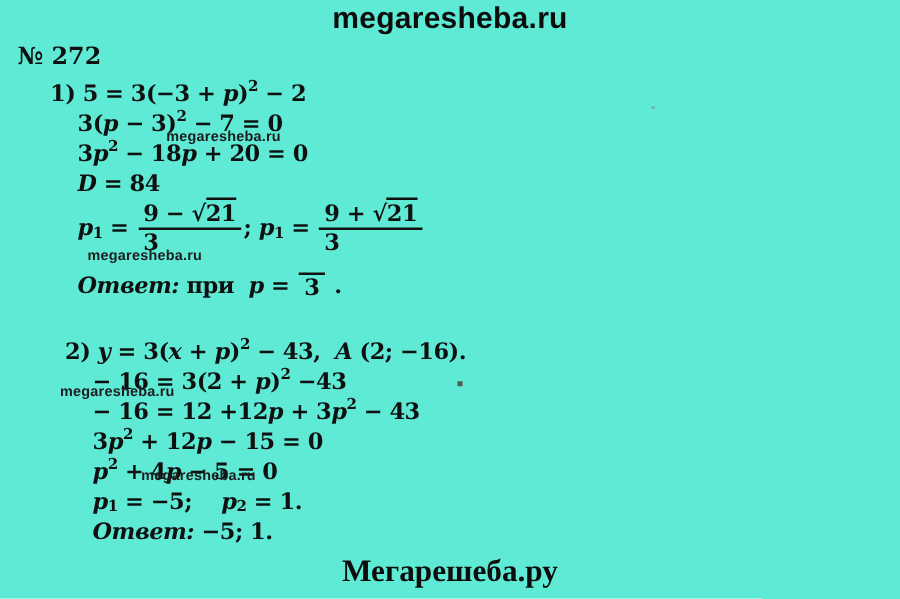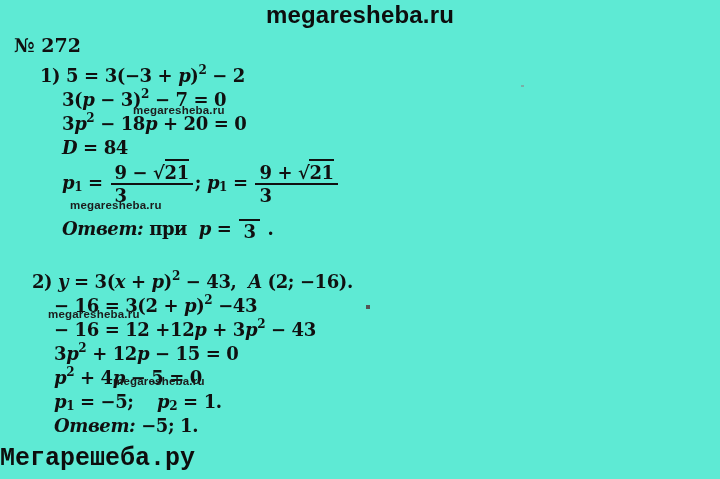--- a/index.html
+++ b/index.html
@@ -6,34 +6,34 @@
   .page {
     position:relative; width:720px; height:479px; background:#5eead4;
     overflow:hidden; color:#101010;
   }
   .site-header {
     position:absolute; top:1px; left:0; right:0; text-align:center;
     font-family:"Liberation Sans", sans-serif; font-weight:bold; font-size:24px;
     letter-spacing:0.2px; color:#0d0d0d;
   }
   .site-footer {
-    position:absolute; top:444px; left:0; right:0; 
-    font-family:Liberation Mono, monospace; font-weight:bold; font-size:25px;
+    position:absolute; top:444px; left:0; right:0; text-align:center;
+    font-family:Liberation Serif, serif; font-weight:bold; font-size:25px;
     color:#0d0d0d;
   }
   .problem-number {
     position:absolute; left:14px; top:34px;
     font-family:"DejaVu Serif", serif; font-weight:bold; font-size:19px;
   }
   .part {
     position:absolute; font-family:"DejaVu Serif", serif; font-weight:bold;
     font-size:18px; letter-spacing:-0.4px; color:#101010;
   }
   .part-1 { left:62px; top:64px; }
-  .part-2 { left:54px; top:270px; }
+  .part-2 { left:74px; top:270px; }
   .mline { min-height:24px; line-height:24px; white-space:pre; }
   .mline.hang { margin-left:-22px; }
   .mline.fline { height:46px; line-height:46px; }
   .v { font-style:italic; font-weight:bold; }
   sup.msup { font-size:12px; position:relative; top:-1px; vertical-align:super; line-height:0; }
   sub.msub { font-size:12px; position:relative; top:2px; vertical-align:baseline; line-height:0; }
   .frac { display:inline-block; vertical-align:middle; line-height:normal; margin:0 2px; }
   .frac .num, .frac .den { display:block; padding:0 4px; line-height:21px; white-space:pre; }
   .frac .den { border-top:2px solid #101010; }
   .sqrt { white-space:nowrap; }

